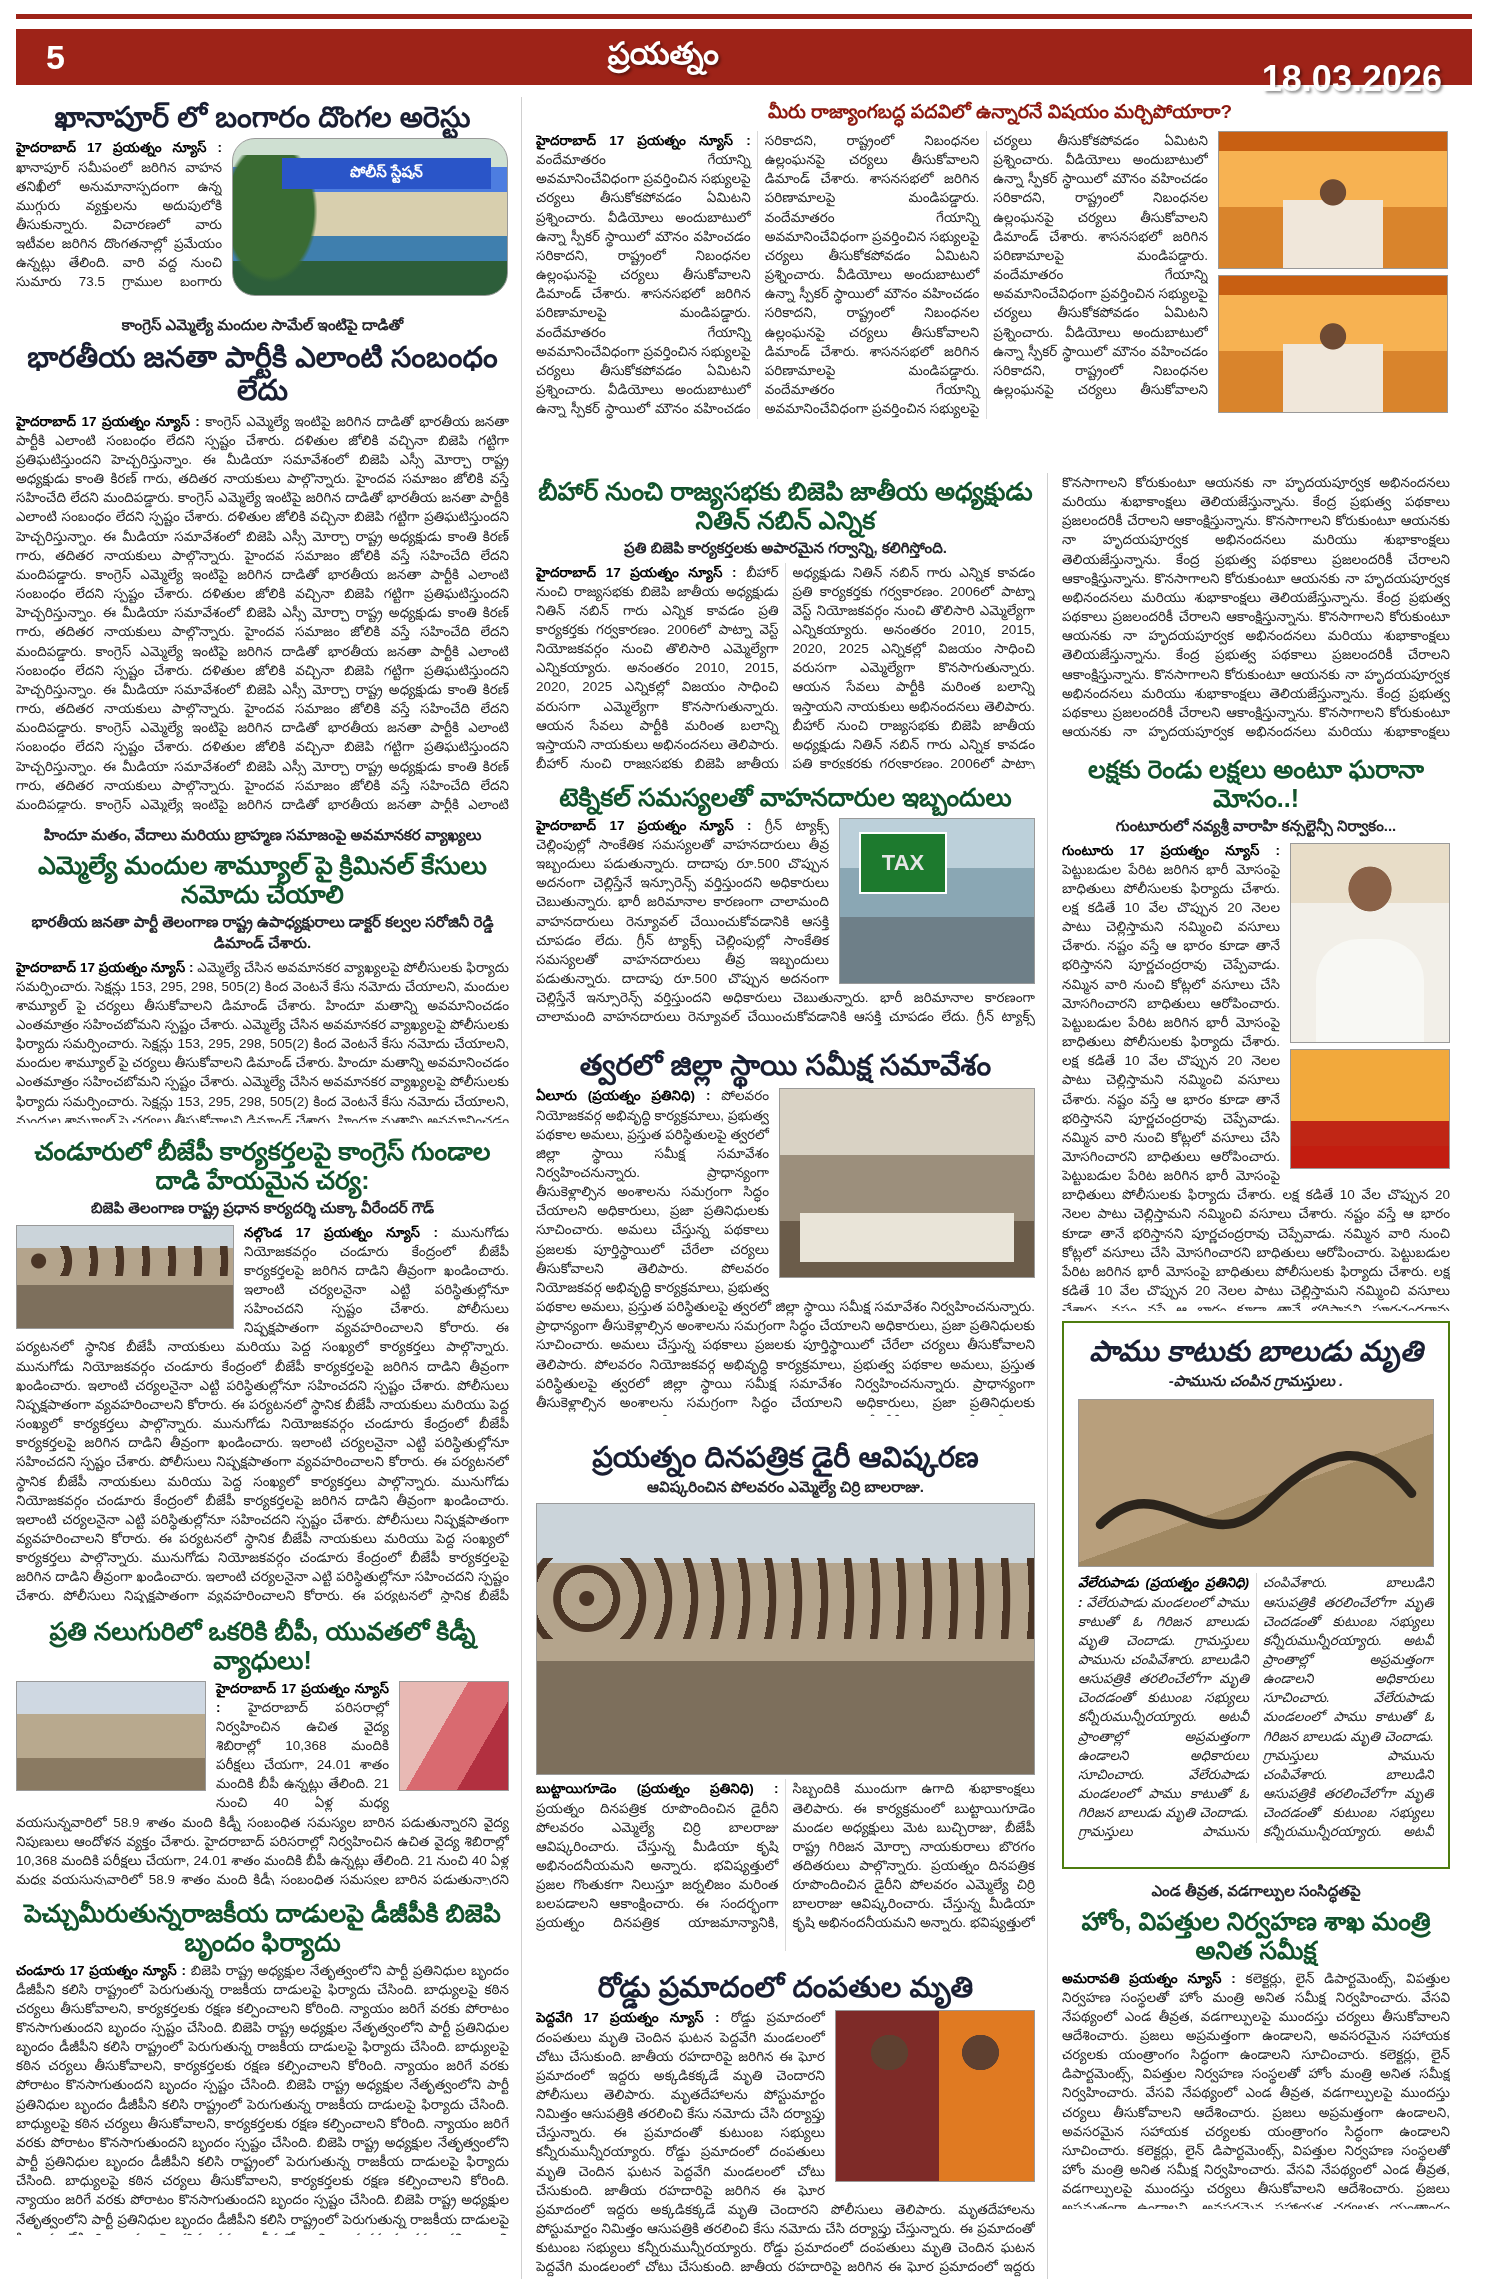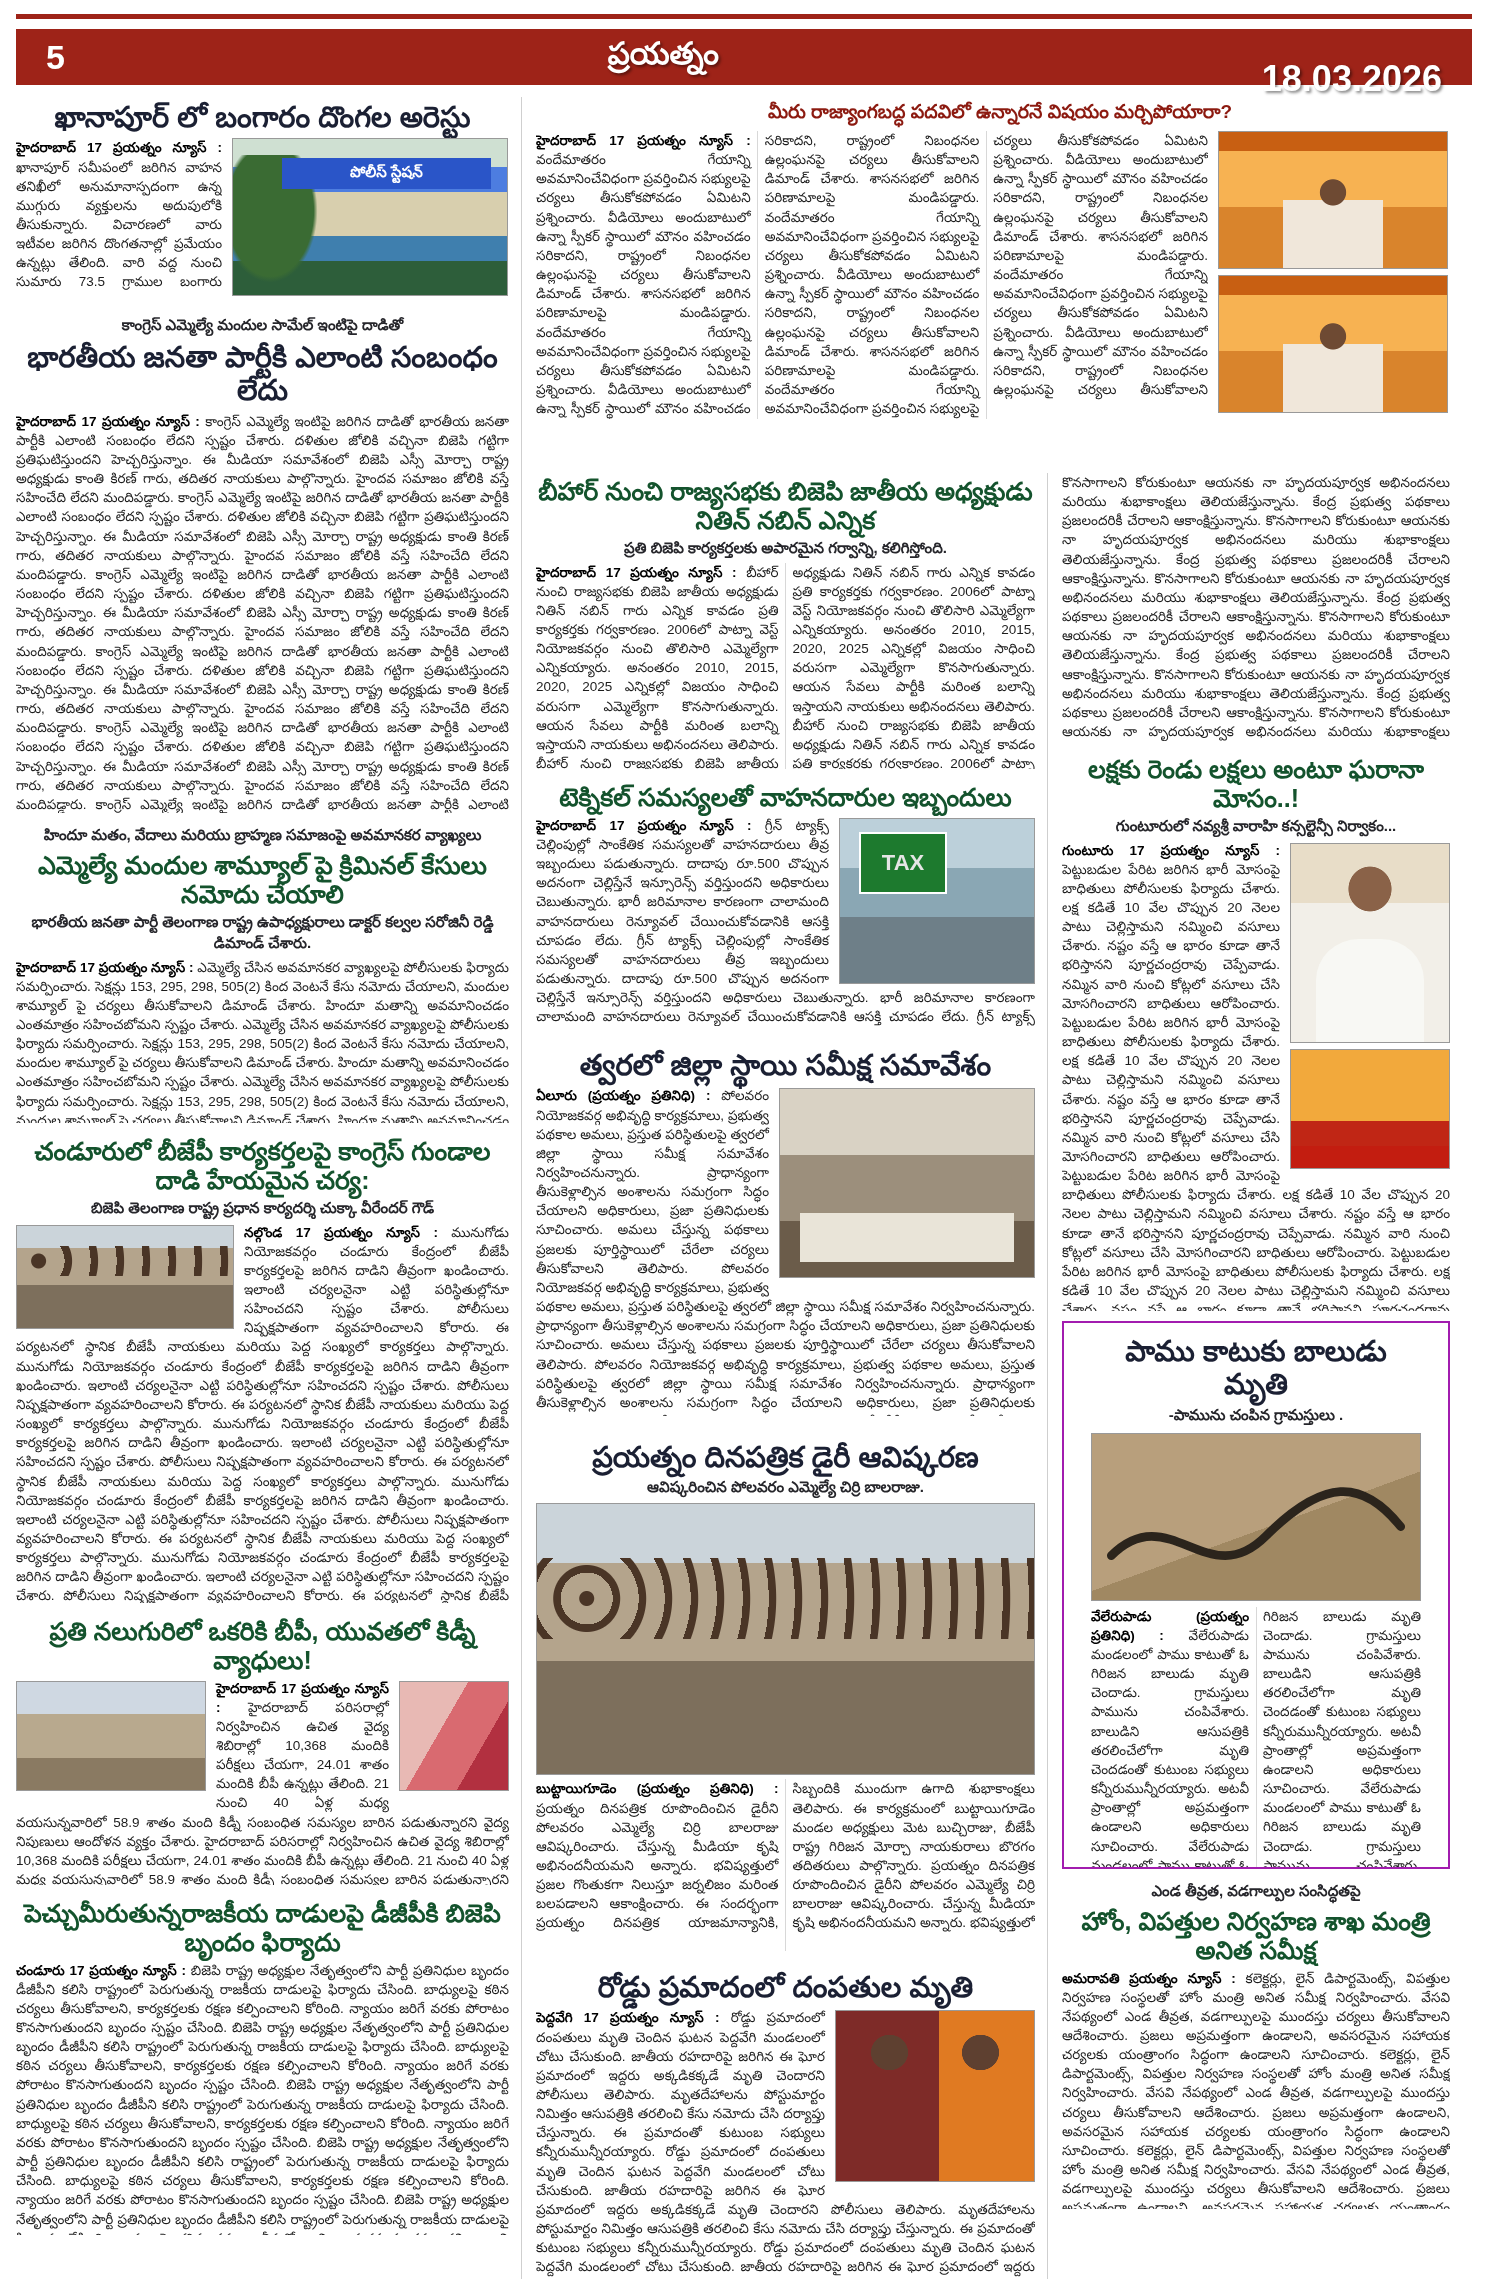--- a/index.html
+++ b/index.html
@@ -23,21 +23,21 @@
   .h1 { font-size:29px; font-weight:bold; color:#1b2033; text-align:center; line-height:1.15; margin:4px 0; }
   .h2 { font-size:25px; font-weight:bold; color:#14532d; text-align:center; line-height:1.15; margin:4px 0; }
   .kicker { font-size:15px; font-weight:bold; color:#26262b; text-align:center; margin:3px 0; }
   .subred { font-size:19px; font-weight:bold; color:#8c1a10; text-align:center; margin:4px 0; }
   .body { font-size:13.5px; line-height:1.42; text-align:justify; color:#1c1c1c; }
   .body b { color:#000; }
   .c2 { columns:2; column-gap:14px; column-rule:1px solid #d8d8d8; }
   .c3 { columns:3; column-gap:14px; column-rule:1px solid #d8d8d8; }
 
   .ph { position:relative; overflow:hidden; border:1px solid #999; flex:none; }
-  .ph-police { background:linear-gradient(180deg,#cfe0d2 0 18%,#4d7de0 18% 34%,#d8cfae 34% 62%,#3f7fae 62% 78%,#2d5e3a 78% 100%); }
+  .ph-police { background:linear-gradient(180deg,#cfe0d2 0 18%,#4d7de0 18% 34%,#d8cfae 34% 62%,#3f7fae 62% 78%,#2d5e3a 78% 100%);border-radius:23px; }
   .ph-police .sign { position:absolute; top:12%; left:18%; right:6%; height:20%;
     background:#2a55c8; color:#fff; font-size:15px; font-weight:bold;
     display:flex; align-items:center; justify-content:center; }
   .ph-police .tree { position:absolute; bottom:0; left:0; width:34%; height:90%;
     background:radial-gradient(ellipse at 40% 40%, #3a6b33 0 55%, transparent 60%); }
   .ph-bjp { background:linear-gradient(180deg,#e8861d 0 14%,#f7b252 14% 55%,#d9842c 55% 100%); }
   .ph-bjp .band { position:absolute; top:0; left:0; right:0; height:14%; background:#c85f12; }
   .ph-bjp .fig { position:absolute; bottom:0; left:28%; width:44%; height:66%;
     background:radial-gradient(circle at 50% 16%, #6e4a33 0 14%, transparent 15%),
                linear-gradient(180deg,transparent 0 24%, #f0e7da 24% 100%); }
@@ -61,21 +61,21 @@
   .ph-snake { background:linear-gradient(160deg,#b89f7c 0 55%,#a08862 55% 100%); }
   .ph-couple { background:linear-gradient(90deg,#7e2b28 0 52%,#e07a22 52% 100%); }
   .ph-couple .h1c,.ph-couple .h2c { position:absolute; top:12%; width:22%; height:24%;
     background:radial-gradient(ellipse,#5e4030 0 60%,transparent 62%); }
   .ph-couple .h1c { left:16%; } .ph-couple .h2c { right:16%; }
   .cap-red { position:absolute; bottom:0; left:0; right:0; height:18%; background:#c31d10; }
 
   .row { display:flex; gap:10px; }
   .fl { float:left; margin:2px 10px 4px 0; }
   .fr { float:right; margin:2px 0 4px 10px; }
-  .box { border:2px solid #a21caf; padding:8px 27px; }
+  .box { border:2px solid #4d7c0f; padding:8px 14px;font-style:italic; }
 </style>
 </head>
 <body>
 
 <div class="topline"></div>
 
 <header class="masthead">
   <span class="pg">5</span>
   <span class="name">ప్రయత్నం</span>
   <span class="date">18.03.2026</span>

